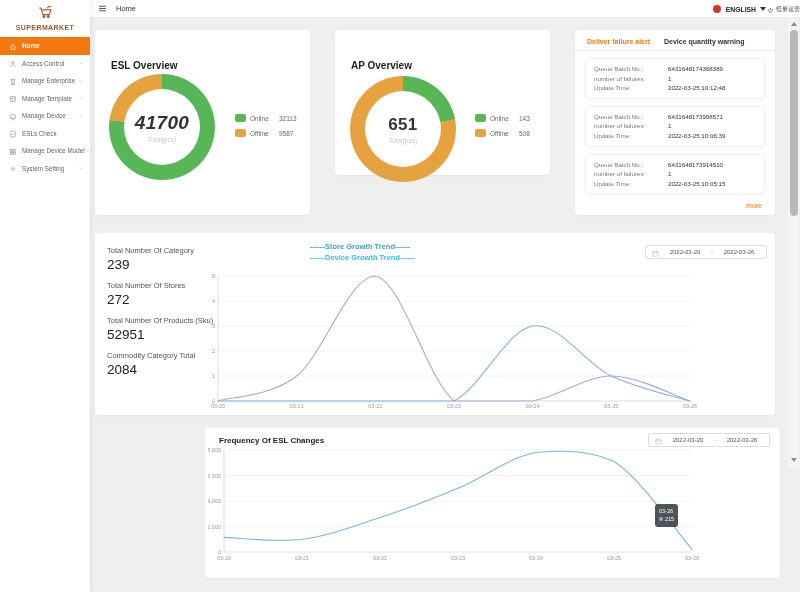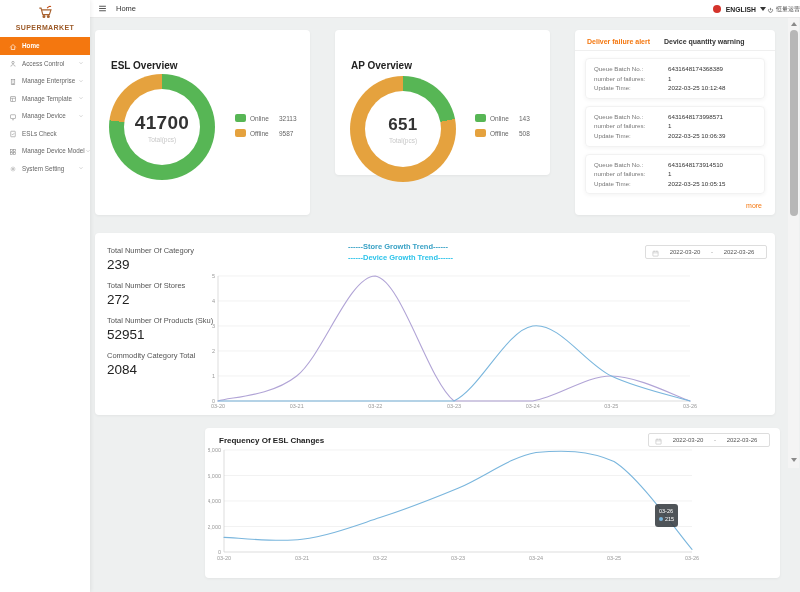--- a/index.html
+++ b/index.html
@@ -67,21 +67,21 @@
   .more-link { position:absolute; right:13px; bottom:6px; font-size:7px; color:#f4770f; cursor:pointer; }
 
   
   .growth-card { left:95px; top:233px; width:680px; height:182px; }
   .stats-col { position:absolute; left:12px; top:13px; }
   .stat { margin-bottom:9px; }
   .stat-label { font-size:7.5px; color:#555; }
   .stat-value { font-size:13.5px; color:#222; font-weight:500; margin-top:2px; }
 
   .trend-legend { position:absolute; left:215px; top:9px; line-height:10.5px; }
-  .legend-line { font-size:7.5px; font-weight:bold; cursor:pointer; white-space:nowrap;margin-left:38px; }
+  .legend-line { font-size:7.5px; font-weight:bold; cursor:pointer; white-space:nowrap; }
 
   .datebox { position:absolute; display:flex; align-items:center; height:14px; width:122px;
              border:1px solid #ddd; border-radius:2px; background:#fff; padding:0 6px; gap:5px; cursor:pointer; }
   .datebox .dt { font-size:6px; color:#555; flex:1; text-align:center; }
   .datebox .sep { font-size:6px; color:#999; }
   .growth-card .datebox { right:8px; top:12px; }
 
   .growth-svg { position:absolute; left:108px; top:29px; }
 
   
@@ -231,21 +231,21 @@
             <path d="M8 2v5.5"></path>
             <path d="M4.7 4.4a4.6 4.6 0 1 0 6.6 0"></path>
           </svg>
       </span>
       <span class="user-label">恒量运营</span>
     </div>
   </div>
 
   <div class="card esl-card">
     <div class="card-title ov-title">ESL Overview</div>
-    <div class="donut" id="esl-donut" style="background: conic-gradient(rgb(87, 182, 85) 0deg, rgb(87, 182, 85) 77.0096%, rgb(229, 162, 62) 77.0096%, rgb(229, 162, 62) 100%);">
+    <div class="donut" id="esl-donut" style="background: conic-gradient(rgb(87, 182, 85) 0deg, rgb(87, 182, 85) 77.0096%, rgb(229, 162, 62) 77.0096%, rgb(229, 162, 62) 100%); font-style: italic;">
       <div class="donut-hole">
         <div class="donut-total">41700</div>
         <div class="donut-unit">Total(pcs)</div>
       </div>
     </div>
     <div class="ov-legend">
       <div class="legend-item">
         <span class="swatch sw-online" style="background: rgb(87, 182, 85);"></span>
         <span class="legend-label">Online</span>
         <span class="legend-value">32113</span>

